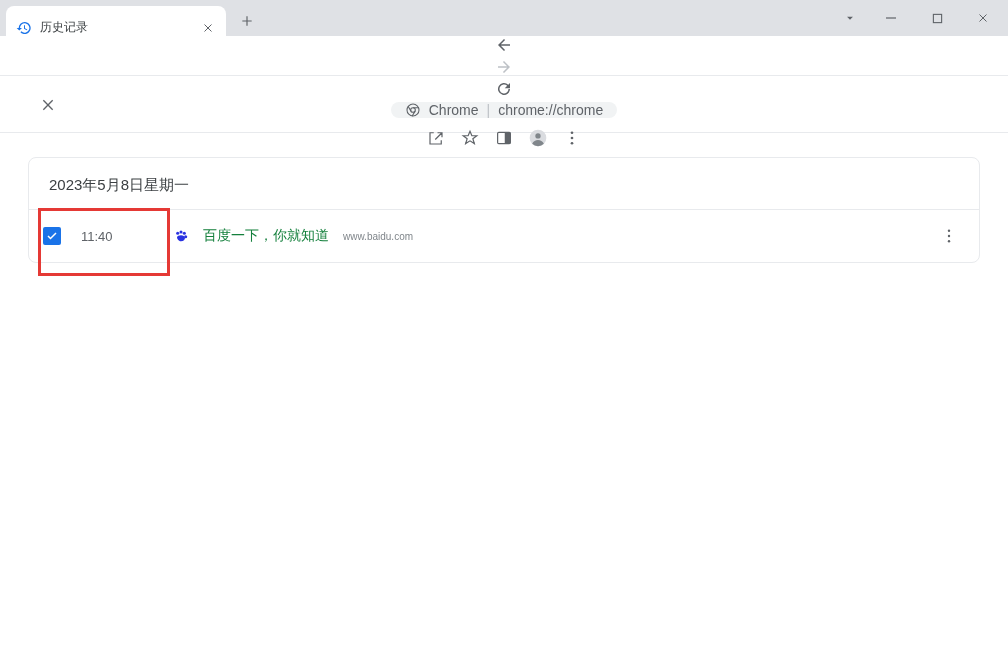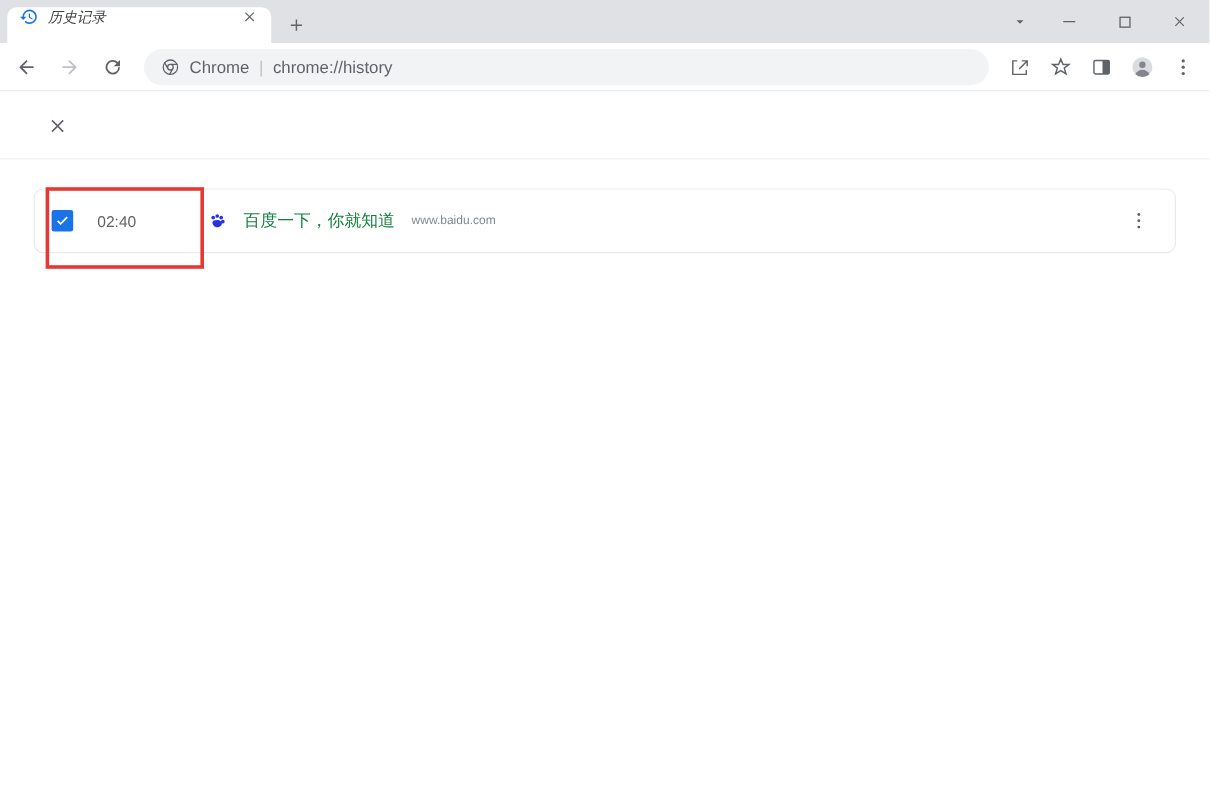--- a/index.html
+++ b/index.html
@@ -1,31 +1,31 @@
 <!DOCTYPE html>
 <html><head>
   <meta charset="utf-8">
   <style>
     * { margin: 0; padding: 0; box-sizing: border-box; }
     body { font-family: "Segoe UI", Arial, sans-serif; font-size: 13px; color: #333; background: #fff; overflow: hidden; width: 1008px; height: 657px; }
 
     
     .titlebar { display: flex; align-items: flex-end; height: 36px; background: #dfe1e5; padding-left: 6px; }
-    .tab { display: flex; align-items: flex-start; background: #fff; border-radius: 8px 8px 0 0; height: 30px; padding: 0 10px 0 10px; min-width: 220px; gap: 8px; position: relative; font-style: italic; }
+    .tab { display: flex; align-items: flex-end; background: #fff; border-radius: 8px 8px 0 0; height: 30px; padding: 0 10px 0 10px; min-width: 220px; gap: 8px; position: relative; }
     .tab .favicon { width: 16px; height: 16px; display: flex; align-items: center; justify-content: center; }
     .tab .tab-title { flex: 1; font-size: 12px; color: #3c4043; white-space: nowrap; overflow: hidden; text-overflow: ellipsis; }
     .tab .tab-close { width: 16px; height: 16px; display: flex; align-items: center; justify-content: center; color: #5f6368; font-size: 14px; cursor: pointer; }
     .newtab { width: 30px; height: 30px; display: flex; align-items: center; justify-content: center; color: #5f6368; font-size: 16px; cursor: pointer; margin-left: 6px; }
     .titlebar-spacer { flex: 1; }
     .win-controls { display: flex; align-items: center; height: 36px; padding-right: 2px; gap: 0; }
     .win-btn { width: 46px; height: 30px; display: flex; align-items: center; justify-content: center; color: #5f6368; cursor: pointer; }
     .win-btn.caret { width: 36px; }
 
     
-    .toolbar { display: flex; align-items: center; height: 40px; background: #fff; padding: 0 6px; gap: 4px; border-bottom: 1px solid #e8eaed; }
+    .toolbar { display: flex; align-items: center; height: 40px; background: #fff; padding: 0 6px; gap: 4px; border-bottom: 1px solid #e8eaed; flex-direction: column; }
     .tbtn { width: 32px; height: 32px; display: flex; align-items: center; justify-content: center; color: #5f6368; border-radius: 50%; cursor: pointer; }
     .tbtn.disabled { color: #bdc1c6; cursor: default; }
     .omnibox { flex: 1; display: flex; align-items: center; height: 30px; background: #f1f3f4; border-radius: 15px; padding: 0 14px; gap: 8px; margin: 0 6px; }
     .omni-prefix { display: flex; align-items: center; gap: 8px; color: #5f6368; font-size: 14px; }
     .omni-sep { color: #bdc1c6; }
     .omni-url { color: #5f6368; font-size: 14px; }
     .toolbar-right { display: flex; align-items: center; gap: 2px; }
 
     
     .selbar { display: flex; align-items: center; height: 56px; background: #fff; padding: 0 18px 0 34px; border-bottom: 1px solid #e8eaed; margin-top: 1px; }
@@ -123,21 +123,21 @@
       <span>
         <svg width="16" height="16" viewBox="0 0 24 24">
             <circle cx="12" cy="12" r="9" fill="none" stroke="#5f6368" stroke-width="1.6"></circle>
             <circle cx="12" cy="12" r="3.5" fill="none" stroke="#5f6368" stroke-width="1.6"></circle>
             <path stroke="#5f6368" stroke-width="1.6" fill="none" d="M12 8.5h9M8.9 13.7L4.4 5.9M15.1 13.7l-4.5 7.8"></path>
           </svg>
       </span>
       <span>Chrome</span>
       <span class="omni-sep">|</span>
     </span>
-    <span class="omni-url">chrome://history</span>
+    <span class="omni-url">chrome://chrome</span>
   </div>
   <div class="toolbar-right">
     <div class="tbtn">
       <svg width="18" height="18" viewBox="0 0 24 24">
           <path fill="none" stroke="#5f6368" stroke-width="1.6" d="M14 5l6 0 0 6M20 5l-9 9M9 5H4v15h15v-5"></path>
         </svg>
     </div>
     <div class="tbtn">
       <svg width="18" height="18" viewBox="0 0 24 24">
           <path fill="none" stroke="#5f6368" stroke-width="1.6" d="M12 3l2.5 6H21l-5.2 4 2 6.5L12 15.8 6.2 19.5l2-6.5L3 9h6.5z"></path>
@@ -169,31 +169,32 @@
 <div class="selbar">
   <div class="sel-close">
     <svg width="16" height="16" viewBox="0 0 24 24">
         <path stroke="#5f6368" stroke-width="2" fill="none" d="M5 5l14 14M19 5L5 19"></path>
       </svg>
   </div>
 </div>
 
 <div class="content">
   <div class="card">
+    <div class="card-header">2023年5月8日星期一</div>
     <div class="row" style="position:relative;">
       <div class="hl-box hl-checkbox-time"></div>
       <div class="row-left-group">
         <div class="checkbox">
           <span class="checkmark">
             <svg width="12" height="12" viewBox="0 0 24 24">
                 <path fill="none" stroke="#fff" stroke-width="3" d="M4 12l5 5L20 6"></path>
               </svg>
           </span>
         </div>
-        <span class="row-time">02:40</span>
+        <span class="row-time">11:40</span>
       </div>
       <span class="row-favicon">
         <svg width="16" height="16" viewBox="0 0 24 24">
             <circle cx="7" cy="8" r="2.3" fill="#2932e1"></circle>
             <circle cx="12" cy="6" r="2.3" fill="#2932e1"></circle>
             <circle cx="17" cy="8" r="2.3" fill="#2932e1"></circle>
             <circle cx="19" cy="13" r="2.3" fill="#2932e1"></circle>
             <path fill="#2932e1" d="M6 14c0-2 3-3 6-3s6 2 6 4-2 5-6 5-6-4-6-6z"></path>
           </svg>
       </span>

